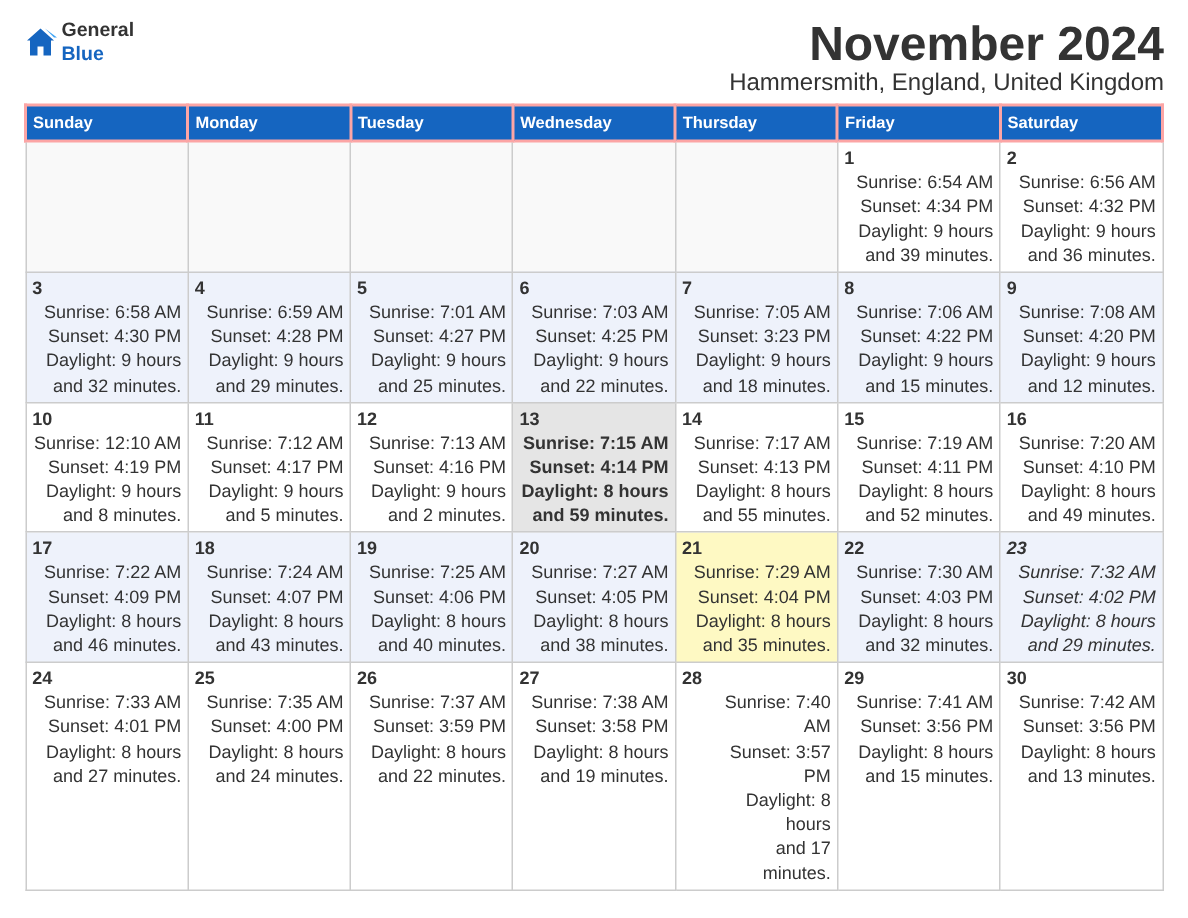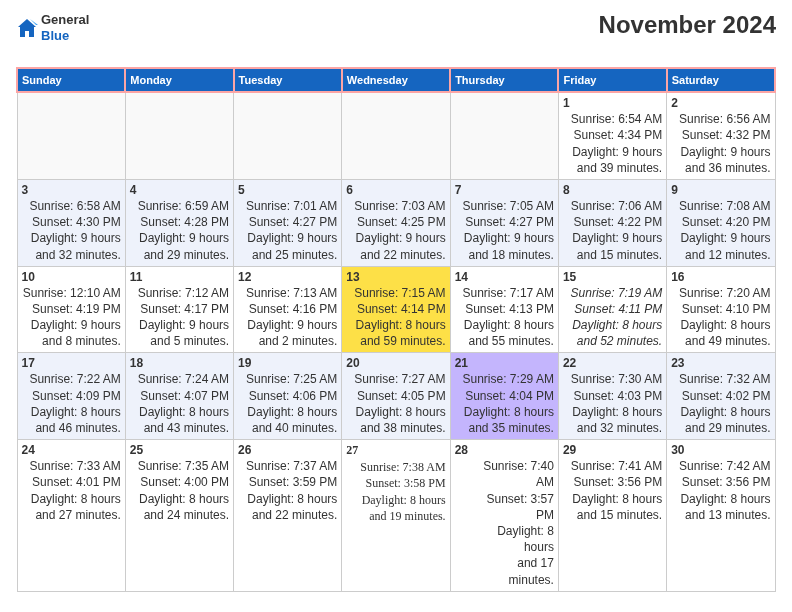--- a/index.html
+++ b/index.html
@@ -11,21 +11,21 @@
       overflow: hidden;
     }
     .page {
       width: 792px;
       padding: 12px 16px 8px 16px;
     }
     .header-area {
       display: flex;
       align-items: flex-start;
       justify-content: space-between;
-      margin-bottom: 24px;
+      margin-bottom: 4px;
     }
     .logo {
       display: flex;
       align-items: center;
       gap: 0;
     }
     .logo-text {
       font-size: 13px;
       font-weight: bold;
       line-height: 1.2;
@@ -34,21 +34,21 @@
     .logo-blue { color: #1565c0; }
     .logo-icon {
       width: 22px;
       height: 22px;
       margin-right: 3px;
     }
     .title-area {
       text-align: right;
     }
     .month-title {
-      font-size: 24px;
+      font-size: 32px;
       font-weight: bold;
       color: #333;
       line-height: 1.1;
     }
     .location-title {
       font-size: 16px;
       color: #333;
       font-weight: normal;
     }
     table {
@@ -103,20 +103,21 @@
         <polygon points="11,2 20,10 18,10 18,20 13,20 13,14 9,14 9,20 4,20 4,10 2,10" fill="#1565c0"></polygon>
         <polygon points="14,2 22,8 20,8" fill="#42a5f5"></polygon>
       </svg>
       <div class="logo-text">
         <div class="logo-general">General</div>
         <div class="logo-blue">Blue</div>
       </div>
     </div>
     <div class="title-area">
       <div class="month-title">November 2024</div>
+      <div class="location-title">Hammersmith, England, United Kingdom</div>
     </div>
   </div>
 
   <table>
     <thead>
       <tr>
         <th>Sunday</th>
         <th>Monday</th>
         <th>Tuesday</th>
         <th>Wednesday</th>
@@ -172,21 +173,21 @@
           <td style="background: rgb(238, 242, 251);">
             <span class="day-num">6</span>
             <div class="day-info" style="white-space: pre-line;">Sunrise: 7:03 AM
 Sunset: 4:25 PM
 Daylight: 9 hours
 and 22 minutes.</div>
           </td>
           <td style="background: rgb(238, 242, 251);">
             <span class="day-num">7</span>
             <div class="day-info" style="white-space: pre-line;">Sunrise: 7:05 AM
-Sunset: 4:27 PM
+Sunset: 3:23 PM
 Daylight: 9 hours
 and 18 minutes.</div>
           </td>
           <td style="background: rgb(238, 242, 251);">
             <span class="day-num">8</span>
             <div class="day-info" style="white-space: pre-line;">Sunrise: 7:06 AM
 Sunset: 4:22 PM
 Daylight: 9 hours
 and 15 minutes.</div>
           </td>
@@ -213,37 +214,37 @@
 Daylight: 9 hours
 and 5 minutes.</div>
           </td>
           <td style="background: rgb(255, 255, 255);">
             <span class="day-num">12</span>
             <div class="day-info" style="white-space: pre-line;">Sunrise: 7:13 AM
 Sunset: 4:16 PM
 Daylight: 9 hours
 and 2 minutes.</div>
           </td>
-          <td style="background: #fde047;">
+          <td style="background: #e5e5e5;">
             <span class="day-num">13</span>
-            <div class="day-info" style="white-space: pre-line;">Sunrise: 7:15 AM
+            <div class="day-info" style="white-space: pre-line; font-weight: bold;">Sunrise: 7:15 AM
 Sunset: 4:14 PM
 Daylight: 8 hours
 and 59 minutes.</div>
           </td>
           <td style="background: rgb(255, 255, 255);">
             <span class="day-num">14</span>
             <div class="day-info" style="white-space: pre-line;">Sunrise: 7:17 AM
 Sunset: 4:13 PM
 Daylight: 8 hours
 and 55 minutes.</div>
           </td>
           <td style="background: rgb(255, 255, 255);">
             <span class="day-num">15</span>
-            <div class="day-info" style="white-space: pre-line; font-style: italic;">Sunrise: 7:19 AM
+            <div class="day-info" style="white-space: pre-line;">Sunrise: 7:19 AM
 Sunset: 4:11 PM
 Daylight: 8 hours
 and 52 minutes.</div>
           </td>
           <td style="background: rgb(255, 255, 255);">
             <span class="day-num">16</span>
             <div class="day-info" style="white-space: pre-line;">Sunrise: 7:20 AM
 Sunset: 4:10 PM
 Daylight: 8 hours
 and 49 minutes.</div>
@@ -271,35 +272,35 @@
 Daylight: 8 hours
 and 40 minutes.</div>
           </td>
           <td style="background: rgb(238, 242, 251);">
             <span class="day-num">20</span>
             <div class="day-info" style="white-space: pre-line;">Sunrise: 7:27 AM
 Sunset: 4:05 PM
 Daylight: 8 hours
 and 38 minutes.</div>
           </td>
-          <td style="background: #c4b5fd;">
+          <td style="background: #fef9c3;">
             <span class="day-num">21</span>
             <div class="day-info" style="white-space: pre-line;">Sunrise: 7:29 AM
 Sunset: 4:04 PM
 Daylight: 8 hours
 and 35 minutes.</div>
           </td>
           <td style="background: rgb(238, 242, 251);">
             <span class="day-num">22</span>
             <div class="day-info" style="white-space: pre-line;">Sunrise: 7:30 AM
 Sunset: 4:03 PM
 Daylight: 8 hours
 and 32 minutes.</div>
           </td>
-          <td style="background: rgb(238, 242, 251);">
+          <td style="background: rgb(238, 242, 251); font-style: italic;">
             <span class="day-num">23</span>
             <div class="day-info" style="white-space: pre-line;">Sunrise: 7:32 AM
 Sunset: 4:02 PM
 Daylight: 8 hours
 and 29 minutes.</div>
           </td>
         </tr>
         <tr>
           <td style="background: rgb(255, 255, 255);">
             <span class="day-num">24</span>
@@ -315,21 +316,21 @@
 Daylight: 8 hours
 and 24 minutes.</div>
           </td>
           <td style="background: rgb(255, 255, 255);">
             <span class="day-num">26</span>
             <div class="day-info" style="white-space: pre-line;">Sunrise: 7:37 AM
 Sunset: 3:59 PM
 Daylight: 8 hours
 and 22 minutes.</div>
           </td>
-          <td style="background: rgb(255, 255, 255); font-family: Liberation Serif, serif;">
+          <td style="background: rgb(255, 255, 255);">
             <span class="day-num">27</span>
             <div class="day-info" style="white-space: pre-line;">Sunrise: 7:38 AM
 Sunset: 3:58 PM
 Daylight: 8 hours
 and 19 minutes.</div>
           </td>
           <td style="background: rgb(255, 255, 255);">
             <span class="day-num">28</span>
             <div class="day-info" style="white-space: pre-line; margin-left: 28px;">Sunrise: 7:40 AM
 Sunset: 3:57 PM

